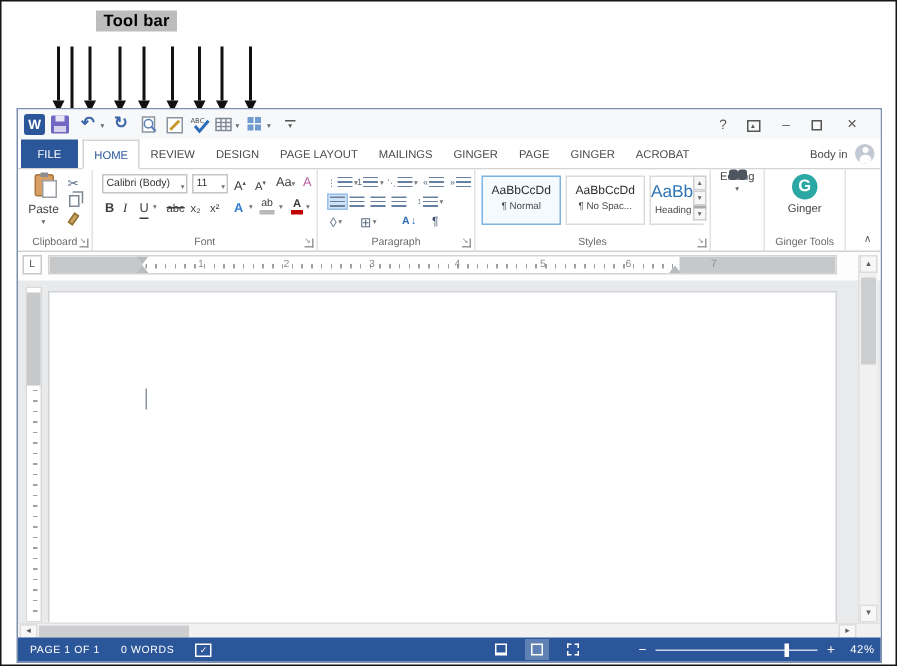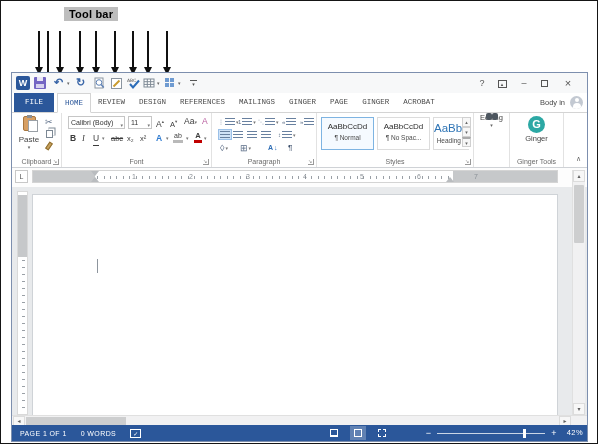--- a/index.html
+++ b/index.html
@@ -52,21 +52,21 @@
   .maxbox { display: inline-block; width: 7px; height: 7px; border: 1px solid #555; vertical-align: middle; }
   .ropts  { display: inline-block; width: 9px; height: 8px; border: 1px solid #555; font-size: 5px;
             line-height: 7px; color: #555; vertical-align: middle; }
 
   
   .tabsrow {
     position: absolute; left: 0; top: 20px; right: 0; height: 20px;
     display: flex; align-items: stretch; padding-left: 2px;
     border-bottom: 1px solid #d4d4d4; background: #fff; font-size: 7.5px; color: #4a4a4a;
   }
-  .tab { padding: 0 7px; line-height: 19px; white-space: nowrap; font-family: Liberation Mono, monospace; }
+  .tab { padding: 0 7px; line-height: 19px; white-space: nowrap; }
   .tab-file { background: #2b579a; color: #fff; padding: 0 11px; margin-right: 3px; }
   .tab-sel { background: #fff; color: #2b579a; border: 1px solid #d4d4d4; border-bottom: 1px solid #fff;
              margin-bottom: -1px; z-index: 2; }
   .signin { margin-left: auto; display: flex; align-items: center; gap: 5px; padding-right: 4px; }
   .avatar { width: 13px; height: 13px; border-radius: 50%; background: #c3c9d2; position: relative; overflow: hidden; }
   .avatar::before { content: ""; position: absolute; left: 4.5px; top: 2px; width: 4px; height: 4px;
                     border-radius: 50%; background: #fff; }
   .avatar::after  { content: ""; position: absolute; left: 2.5px; top: 7px; width: 8px; height: 6px;
                     border-radius: 4px 4px 0 0; background: #fff; }
 
@@ -250,21 +250,21 @@
       <span class="winbtn" style="right:54px">–</span>
       <span class="winbtn" style="right:34px"><span class="maxbox"></span></span>
       <span class="winbtn" style="right:10px;font-size:11px">×</span>
     </div>
 
     <div class="tabsrow">
       <span class="tab tab-file">FILE</span>
       <span class="tab tab-sel">HOME</span>
       <span class="tab">REVIEW</span>
       <span class="tab">DESIGN</span>
-      <span class="tab">REFERENCES</span>
+      <span class="tab">PAGE LAYOUT</span>
       <span class="tab">MAILINGS</span>
       <span class="tab">GINGER</span>
       <span class="tab">PAGE</span>
       <span class="tab">GINGER</span>
       <span class="tab">ACROBAT</span>
       <span class="signin">
         <span>Body in</span>
         <span class="avatar"></span>
       </span>
     </div>

